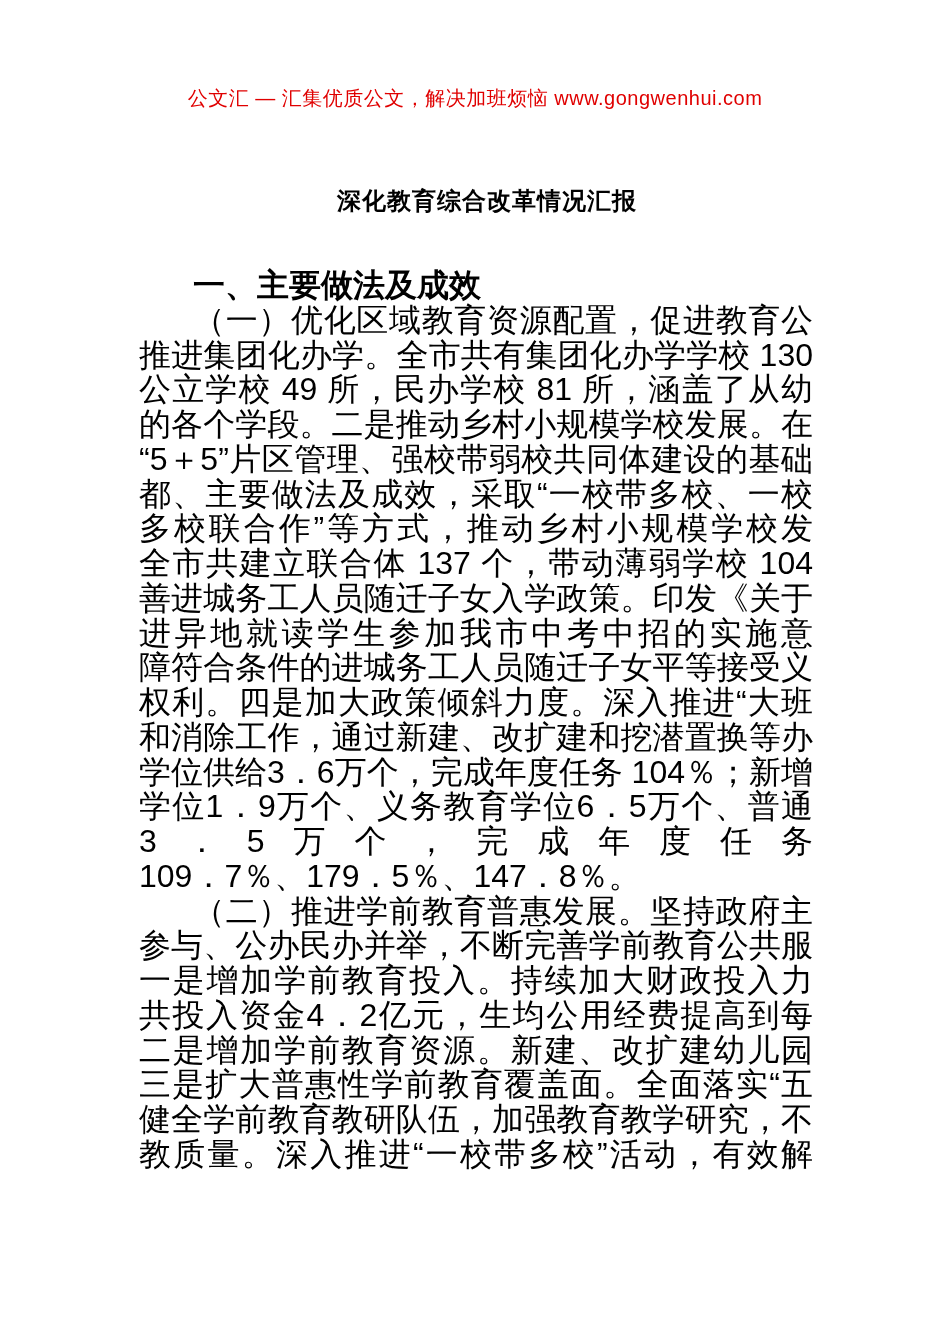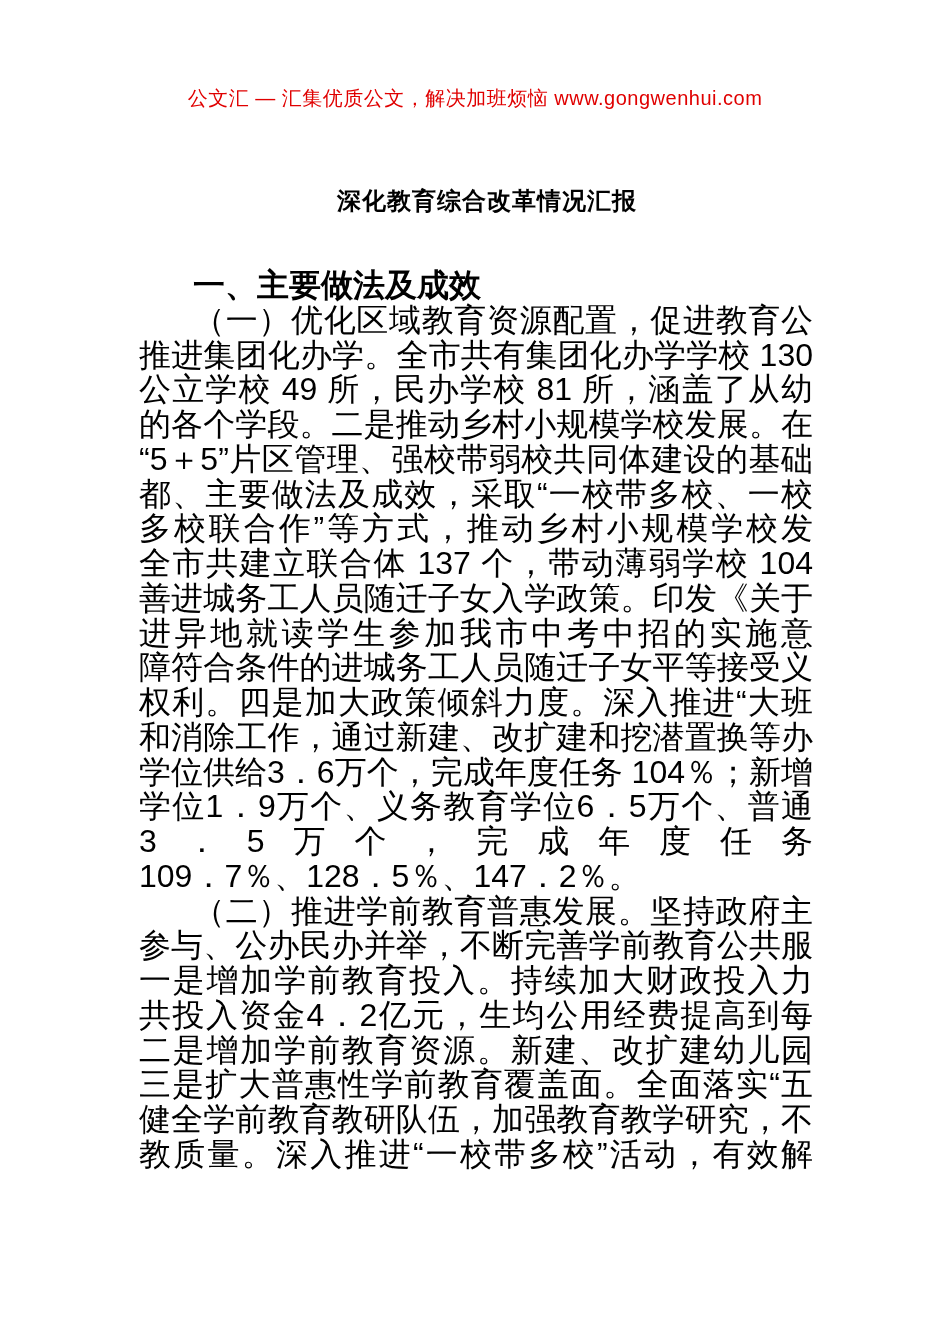--- a/index.html
+++ b/index.html
@@ -84,21 +84,21 @@
       <div class="line justify">多校联合作”等方式，推动乡村小规模学校发展。目前，</div>
       <div class="line justify">全市共建立联合体 137 个，带动薄弱学校 104 所。三是完</div>
       <div class="line justify">善进城务工人员随迁子女入学政策。印发《关于进一步推</div>
       <div class="line justify">进异地就读学生参加我市中考中招的实施意见》，切实保</div>
       <div class="line justify">障符合条件的进城务工人员随迁子女平等接受义务教育的</div>
       <div class="line justify">权利。四是加大政策倾斜力度。深入推进“大班额”化解</div>
       <div class="line justify">和消除工作，通过新建、改扩建和挖潜置换等办法，增加</div>
       <div class="line justify">学位供给3．6万个，完成年度任务 104％；新增学前教育</div>
       <div class="line justify">学位1．9万个、义务教育学位6．5万个、普通高中学位</div>
       <div class="line justify">3．5万个，完成年度任务</div>
-      <div class="line">109．7％、128．5％、147．2％。</div>
+      <div class="line">109．7％、179．5％、147．8％。</div>
       <div class="line justify indent">（二）推进学前教育普惠发展。坚持政府主导、社会</div>
       <div class="line justify">参与、公办民办并举，不断完善学前教育公共服务体系。</div>
       <div class="line justify">一是增加学前教育投入。持续加大财政投入力度，两年来</div>
       <div class="line justify">共投入资金4．2亿元，生均公用经费提高到每年 700 元</div>
       <div class="line justify">二是增加学前教育资源。新建、改扩建幼儿园 52 所，新增</div>
       <div class="line justify">三是扩大普惠性学前教育覆盖面。全面落实“五育并举”</div>
       <div class="line justify">健全学前教育教研队伍，加强教育教学研究，不断提高保</div>
       <div class="line justify">教质量。深入推进“一校带多校”活动，有效解决“入园</div>
     </div>
 </div>

